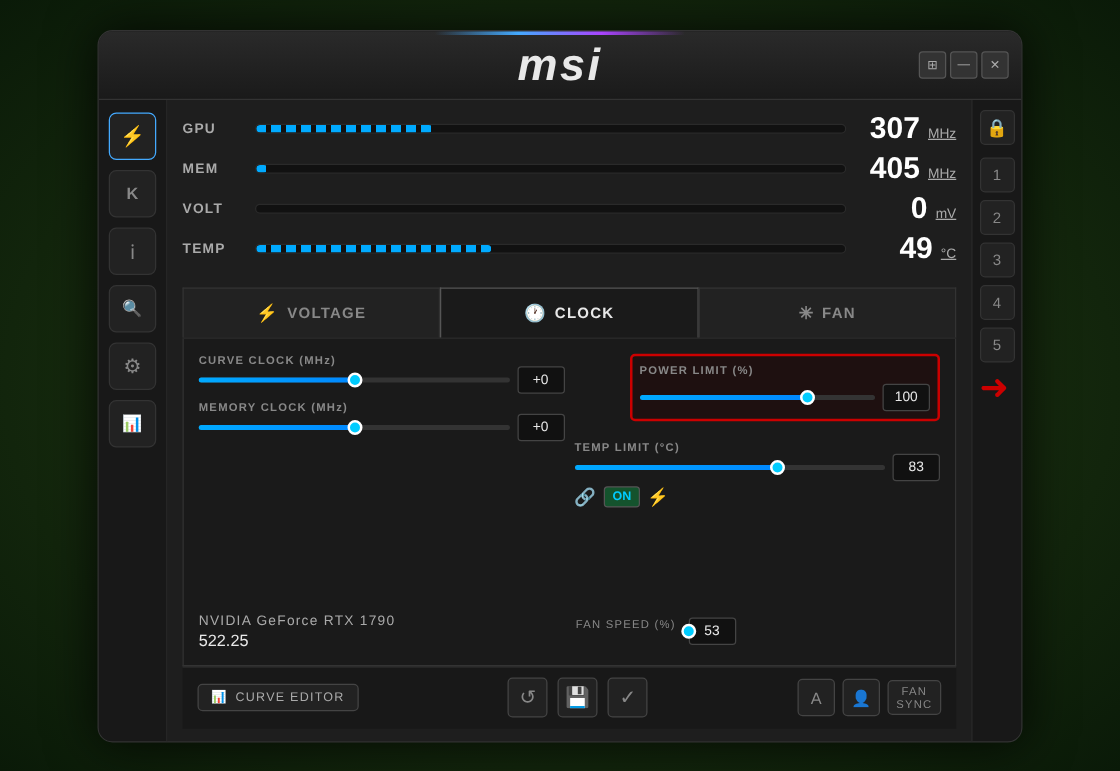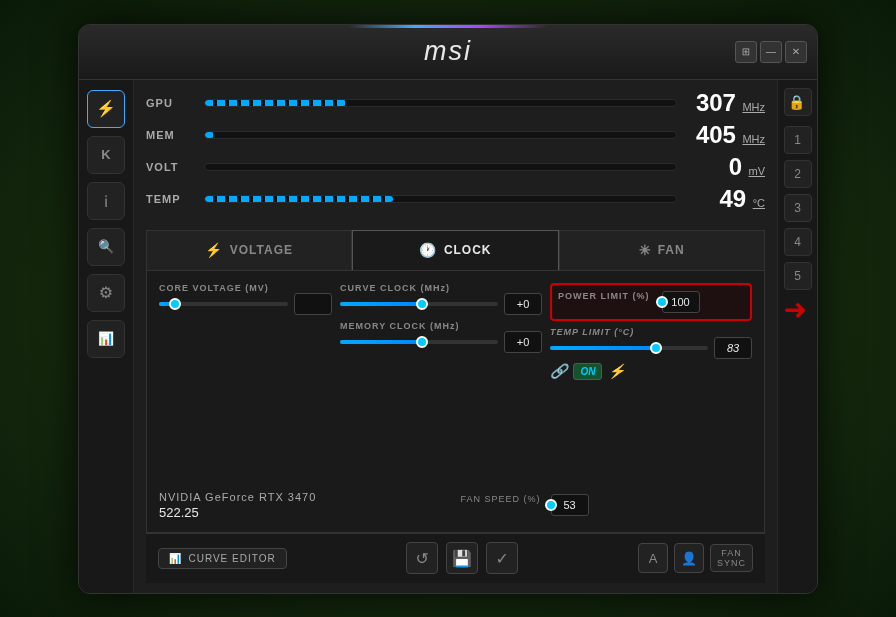--- a/index.html
+++ b/index.html
@@ -54,22 +54,22 @@
       top: 0;
       left: 50%;
       transform: translateX(-50%);
       width: 200px;
       height: 3px;
       background: linear-gradient(90deg, transparent, #4af, #a4f, transparent);
     }
 
     .title-logo {
       font-style: italic;
-      font-size: 27px;
-      font-weight: normal;
+      font-size: 36px;
+      font-weight: bold;
       color: #e8e8e8;
       letter-spacing: 2px;
     }
 
     .window-controls {
       position: absolute;
       right: 10px;
       top: 50%;
       transform: translateY(-50%);
       display: flex;
@@ -229,22 +229,23 @@
       padding: 12px;
       flex: 1;
       display: flex;
       flex-direction: column;
       gap: 10px;
     }
 
     .control-group {
       flex: 1;
       display: flex;
-      flex-direction: row;
+      flex-direction: column;
       gap: 6px;
+      margin-left: 44px;
     }
 
     .control-group.highlighted {
       border: 2px solid #c00;
       border-radius: 4px;
       padding: 6px;
       background: #1e1010;
     }
 
     .control-label {
@@ -573,30 +574,20 @@
         </div>
         <div class="tab">
           <span class="tab-icon">✳</span>
           <span>FAN</span>
         </div>
       </div>
 
       <div class="controls-panel">
         <div class="controls-cols">
 
-          <div class="col-voltage">
-            <div class="control-label">CORE VOLTAGE  (MV)</div>
-            <div class="slider-row">
-              <div class="slider-track">
-                <div class="slider-fill" style="width:10%;"></div>
-                <div class="slider-thumb" style="left:8%;"></div>
-              </div>
-              <div class="value-box"></div>
-            </div>
-          </div>
 
           <div class="col-clock">
             <div class="control-label">CURVE CLOCK (MHz)</div>
             <div class="slider-row">
               <div class="slider-track">
                 <div class="slider-fill" style="width:50%;"></div>
                 <div class="slider-thumb" style="left:48%;"></div>
               </div>
               <div class="value-box">+0</div>
             </div>
@@ -620,42 +611,42 @@
               <div class="control-label">POWER LIMIT (%)</div>
               <div class="slider-row">
                 <div class="slider-track">
                   <div class="slider-fill" style="width:70%;"></div>
                   <div class="slider-thumb" style="left:68%;"></div>
                 </div>
                 <div class="value-box">100</div>
               </div>
             </div>
 
-            <div style="margin-top:6px;font-style:italic;">
+            <div style="margin-top:16px;">
               <div class="control-label">TEMP LIMIT (°C)</div>
               <div class="slider-row">
                 <div class="slider-track">
                   <div class="slider-fill" style="width:65%;"></div>
                   <div class="slider-thumb" style="left:63%;"></div>
                 </div>
                 <div class="value-box">83</div>
               </div>
               <div class="toggle-row" style="margin-top:4px;">
                 <span class="link-icon">🔗</span>
                 <div class="toggle-btn">ON</div>
                 <span style="color:#888;font-size:14px;">⚡</span>
               </div>
             </div>
 
           </div>
         </div>
 
         <div class="bottom-section">
           <div class="gpu-info">
-            <div class="gpu-name">NVIDIA GeForce RTX 3470</div>
+            <div class="gpu-name">NVIDIA GeForce RTX 1790</div>
             <div class="gpu-value">522.25</div>
           </div>
           <div class="fan-section">
             <div class="fan-label">FAN SPEED (%)</div>
             <div class="slider-row">
               <div class="slider-track">
                 <div class="slider-fill" style="width:40%;"></div>
                 <div class="slider-thumb" style="left:38%;"></div>
               </div>
               <div class="value-box">53</div>

